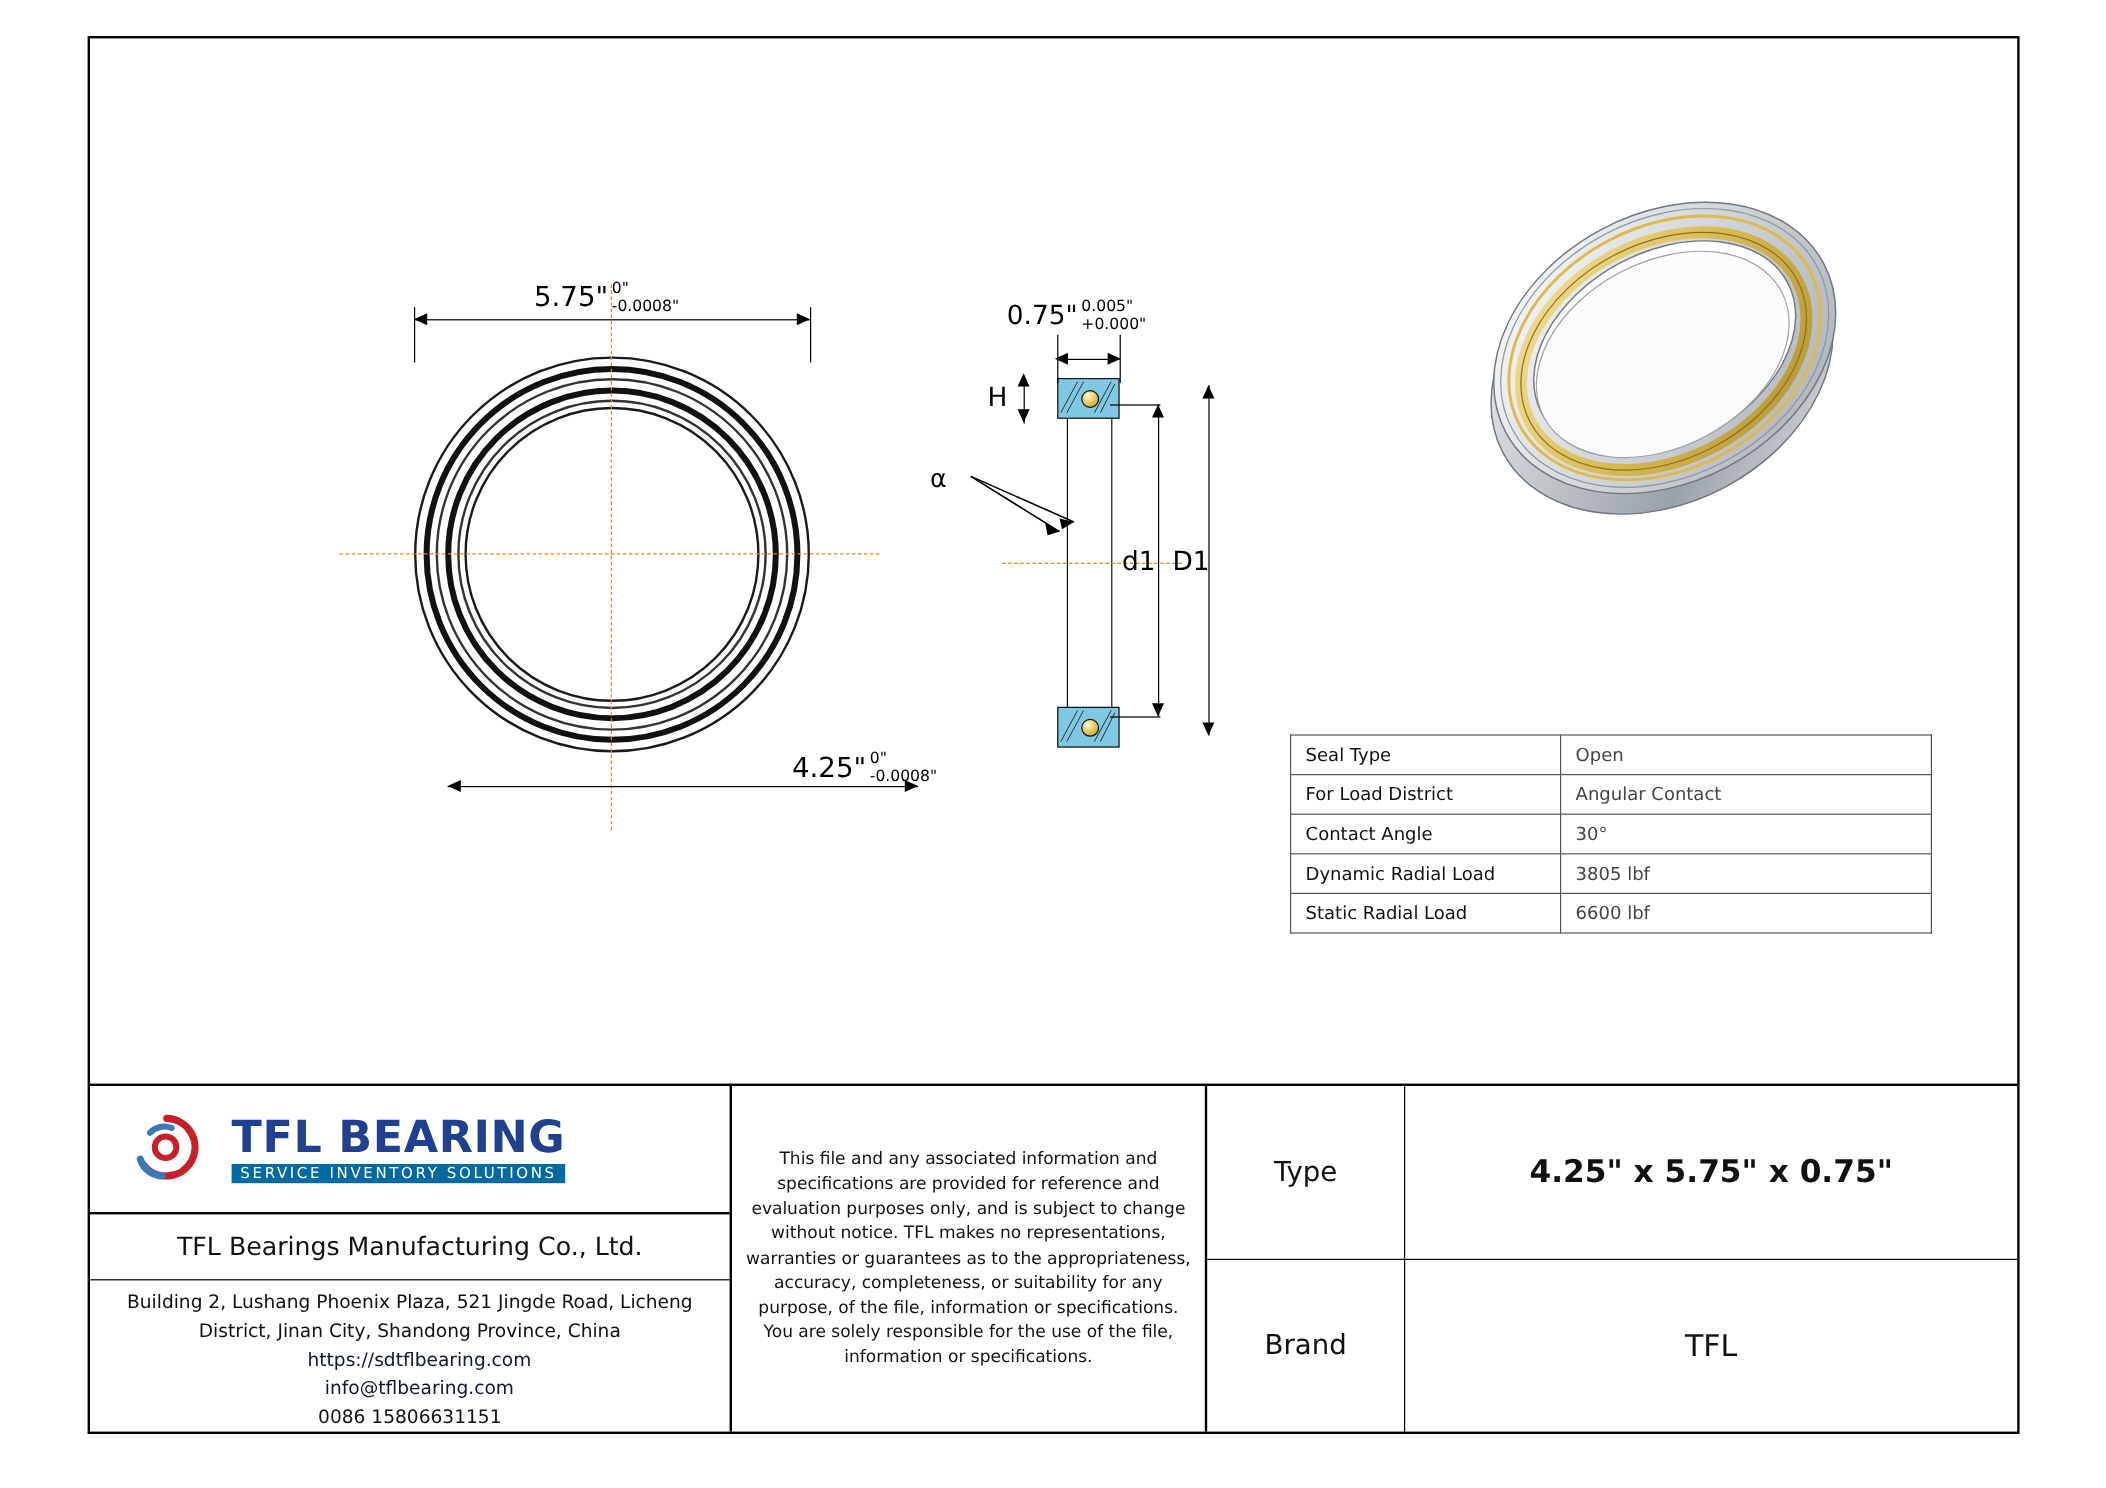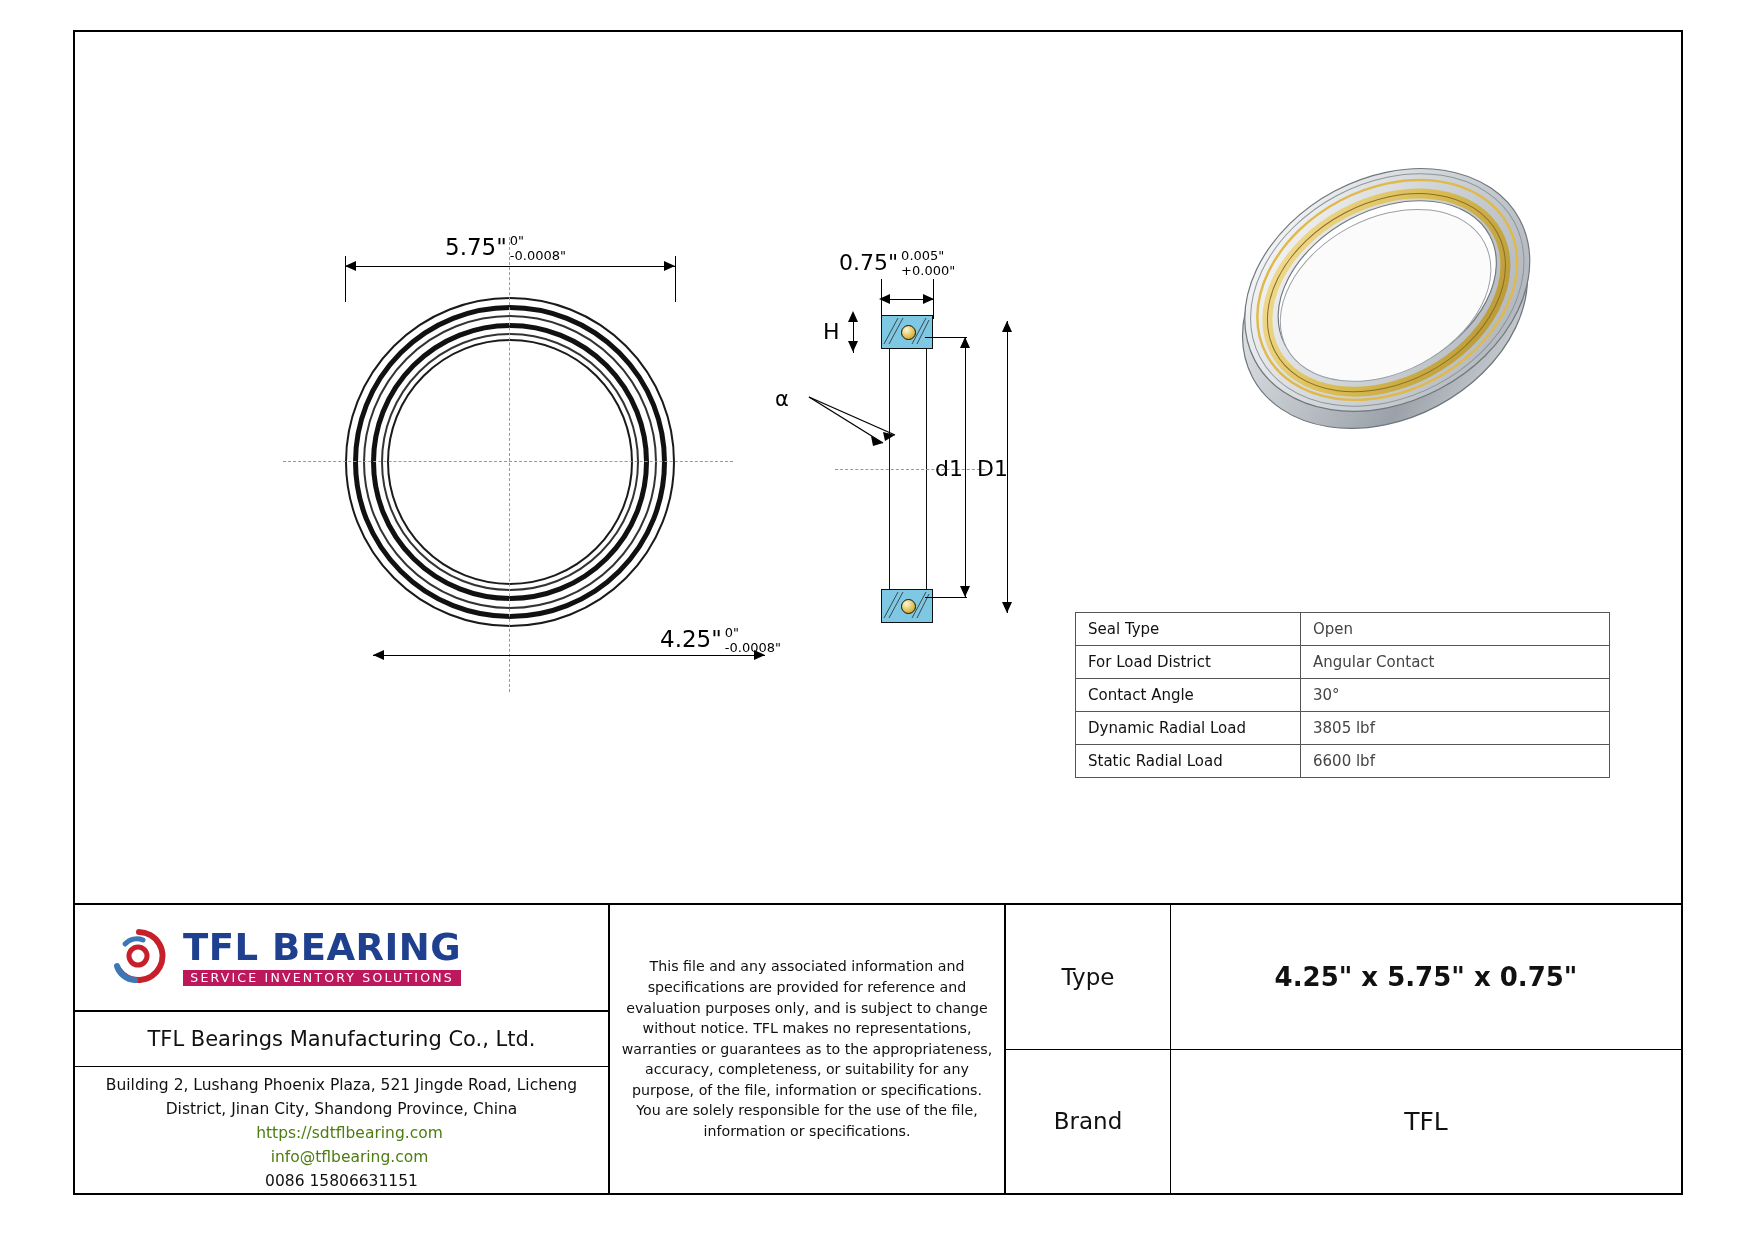--- a/index.html
+++ b/index.html
@@ -223,30 +223,30 @@
     display: flex;
     align-items: center;
     padding-left: 30px;
     gap: 12px;
   }
   #logo-mark {
     width: 66px; height: 62px;
     position: relative;
     flex: none;
   }
-  #logo-text-wrap { line-height: 1; }
+  #logo-text-wrap { line-height: 1; margin-left: 10px; }
   #logo-title {
     font-size: 37px;
     font-weight: bold;
     color: #1f3f8f;
     letter-spacing: 0.5px;
   }
   #logo-sub {
     margin-top: 4px;
-    background: #be185d;
+    background: #0369a1;
     color: #ffffff;
     font-size: 12.5px;
     letter-spacing: 2.2px;
     padding: 2px 4px 2px 4px;
     text-align: center;
   }
   #company-cell {
     height: 55px;
     border-bottom: 1.5px solid #000;
     box-sizing: border-box;
@@ -257,21 +257,21 @@
     color: #111;
   }
   #address-cell {
     flex: 1;
     text-align: center;
     font-size: 15.5px;
     line-height: 1.55;
     padding-top: 6px;
     color: #111;
   }
-  #address-cell .link { color: #4d7c0f; padding-left: 16px; }
+  #address-cell .link { color: #0f172a; padding-left: 16px; }
 
   #tb-disclaimer {
     width: 396px;
     border-right: 2px solid #000;
     box-sizing: border-box;
     padding: 14px 10px;
     font-size: 14.2px;
     line-height: 1.45;
     text-align: center;
     color: #111;

